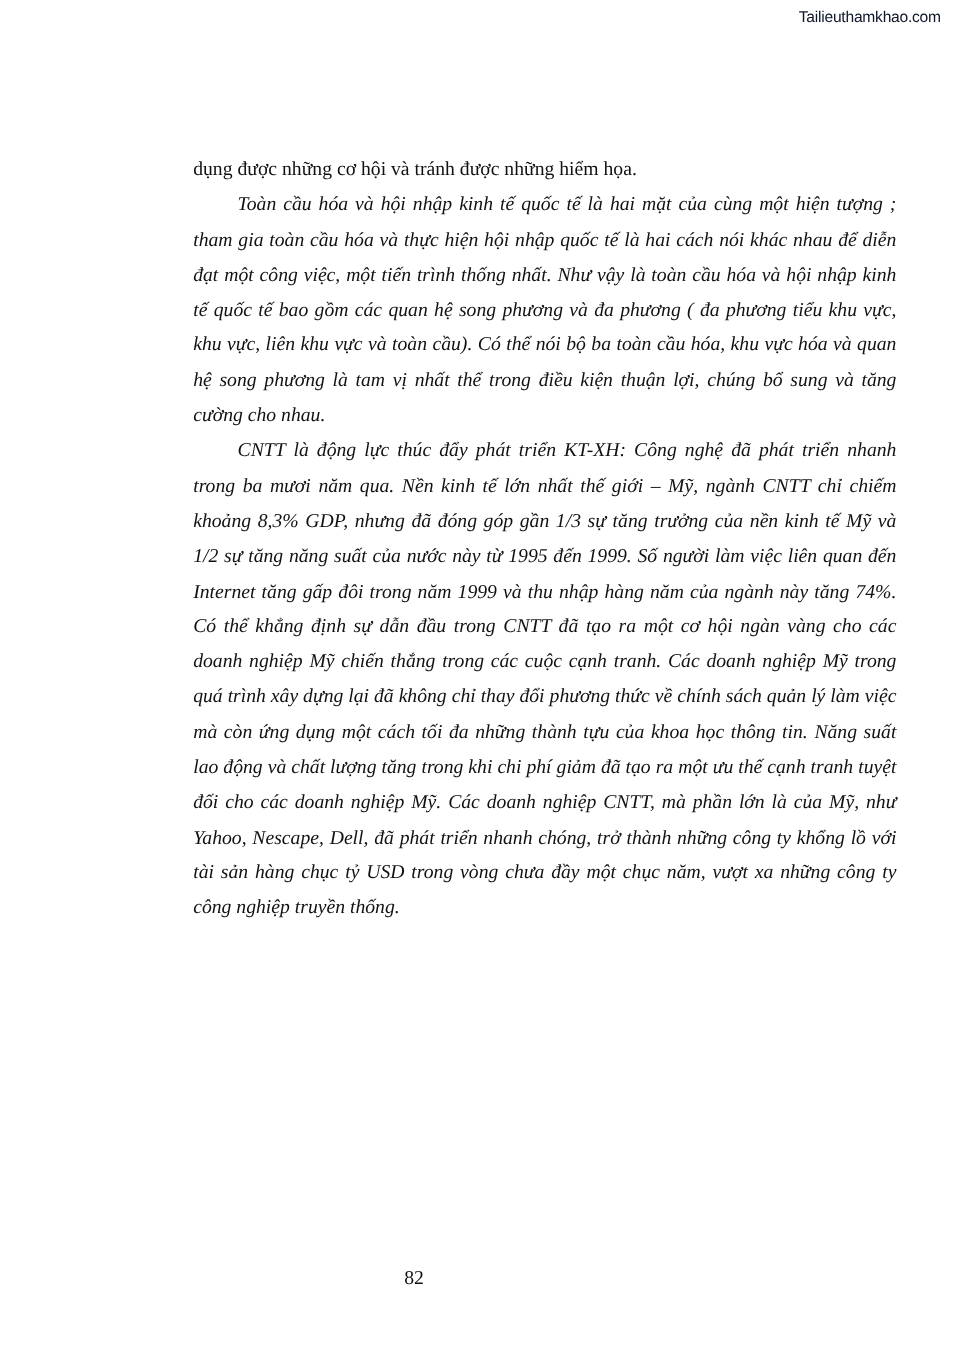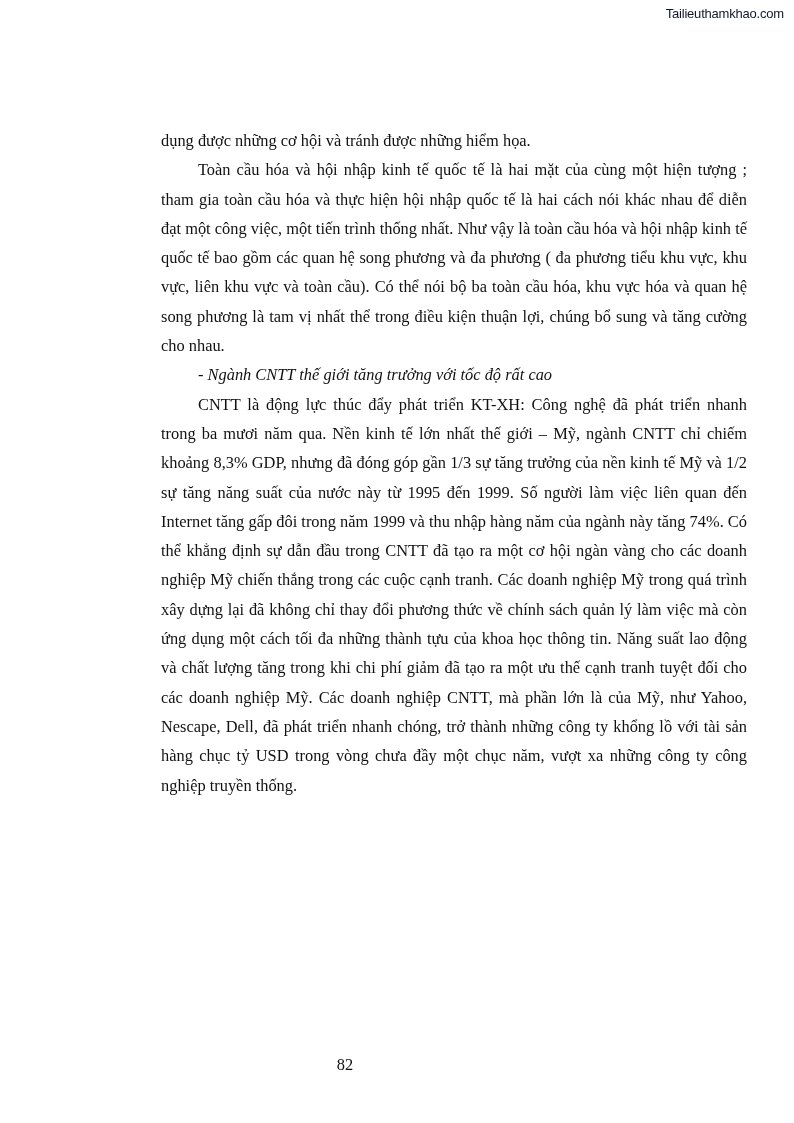--- a/index.html
+++ b/index.html
@@ -33,20 +33,21 @@
       line-height: 29.3px;
       margin-left: 28px;
     }
     .para {
       margin: 0;
       text-align: justify;
       text-indent: 0;
     }
     .para.indent {
       text-indent: 37px;
+      font-style: italic;
     }
     .para.italic {
       font-style: italic;
     }
     .page-number {
       position: absolute;
       top: 1055px;
       left: 0;
       width: 632px;
       text-align: center;
@@ -56,17 +57,16 @@
     }
   </style>
 </head>
 <body>
 
 <div class="watermark">Tailieuthamkhao.com</div>
 
 <div class="page-body">
   <p class="para">dụng được những cơ hội và tránh được những hiểm họa.</p>
   <p class="para indent">Toàn cầu hóa và hội nhập kinh tế quốc tế là hai mặt của cùng một hiện tượng ; tham gia toàn cầu hóa và thực hiện hội nhập quốc tế là hai cách nói khác nhau để diễn đạt một công việc, một tiến trình thống nhất. Như vậy là toàn cầu hóa và hội nhập kinh tế quốc tế bao gồm các quan hệ song phương và đa phương ( đa phương tiểu khu vực, khu vực, liên khu vực và toàn cầu). Có thể nói bộ ba toàn cầu hóa, khu vực hóa và quan hệ song phương là tam vị nhất thể trong điều kiện thuận lợi, chúng bổ sung và tăng cường cho nhau.</p>
-  <p class="para indent italic">- Ngành CNTT thế giới tăng trưởng với tốc độ rất cao</p>
   <p class="para indent">CNTT là động lực thúc đẩy phát triển KT-XH: Công nghệ đã phát triển nhanh trong ba mươi năm qua. Nền kinh tế lớn nhất thế giới – Mỹ, ngành CNTT chỉ chiếm khoảng 8,3% GDP, nhưng đã đóng góp gần 1/3 sự tăng trưởng của nền kinh tế Mỹ và 1/2 sự tăng năng suất của nước này từ 1995 đến 1999. Số người làm việc liên quan đến Internet tăng gấp đôi trong năm 1999 và thu nhập hàng năm của ngành này tăng 74%. Có thể khẳng định sự dẫn đầu trong CNTT đã tạo ra một cơ hội ngàn vàng cho các doanh nghiệp Mỹ chiến thắng trong các cuộc cạnh tranh. Các doanh nghiệp Mỹ trong quá trình xây dựng lại đã không chỉ thay đổi phương thức về chính sách quản lý làm việc mà còn ứng dụng một cách tối đa những thành tựu của khoa học thông tin. Năng suất lao động và chất lượng tăng trong khi chi phí giảm đã tạo ra một ưu thế cạnh tranh tuyệt đối cho các doanh nghiệp Mỹ. Các doanh nghiệp CNTT, mà phần lớn là của Mỹ, như Yahoo, Nescape, Dell, đã phát triển nhanh chóng, trở thành những công ty khổng lồ với tài sản hàng chục tỷ USD trong vòng chưa đầy một chục năm, vượt xa những công ty công nghiệp truyền thống.</p>
 </div>
 
 <div class="page-number">82</div>
 
 </body></html>

